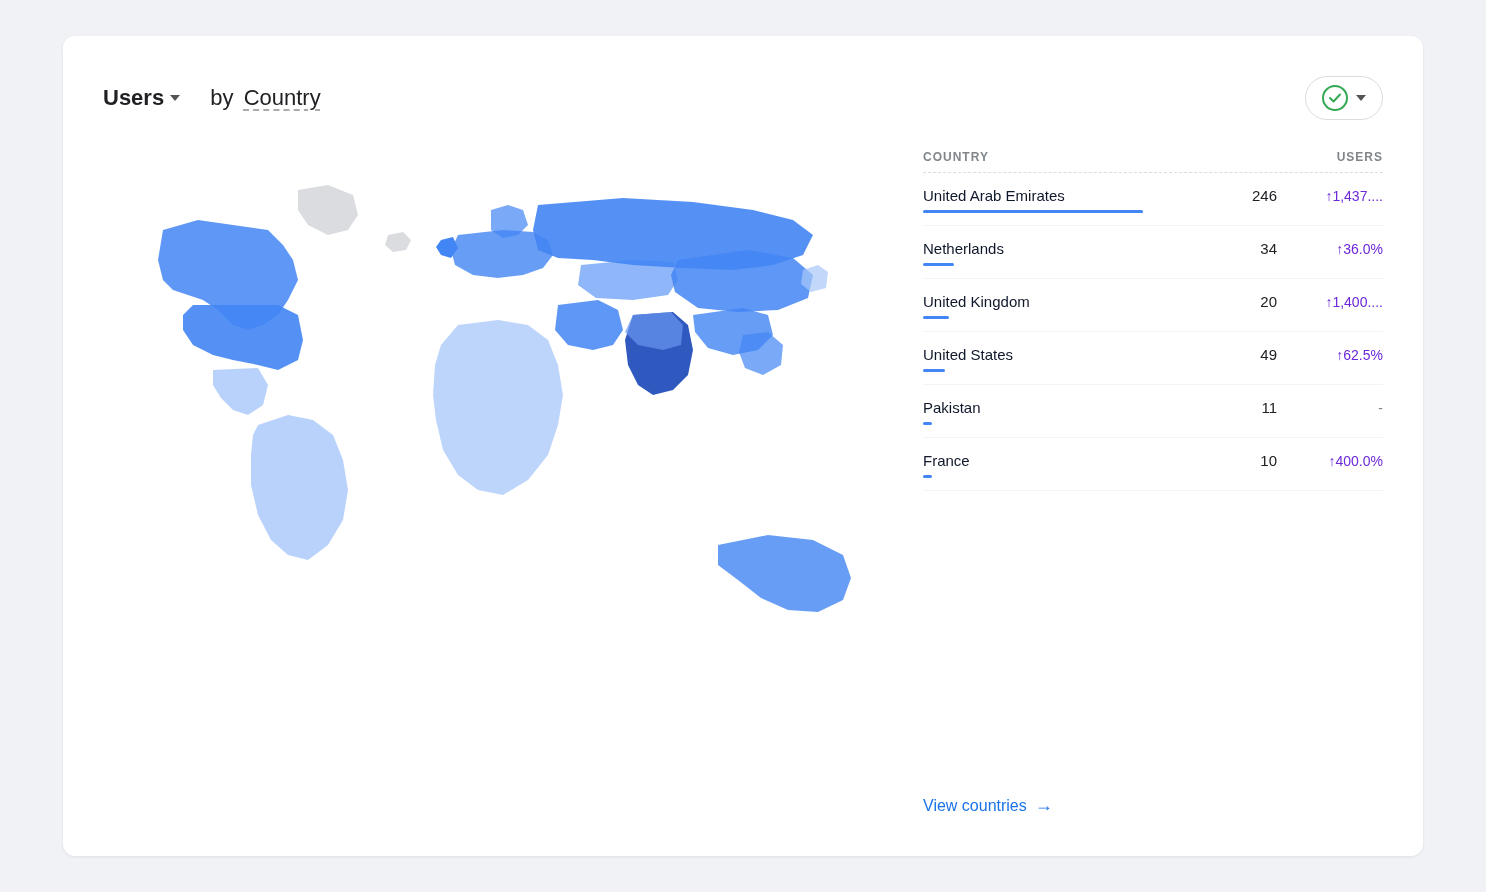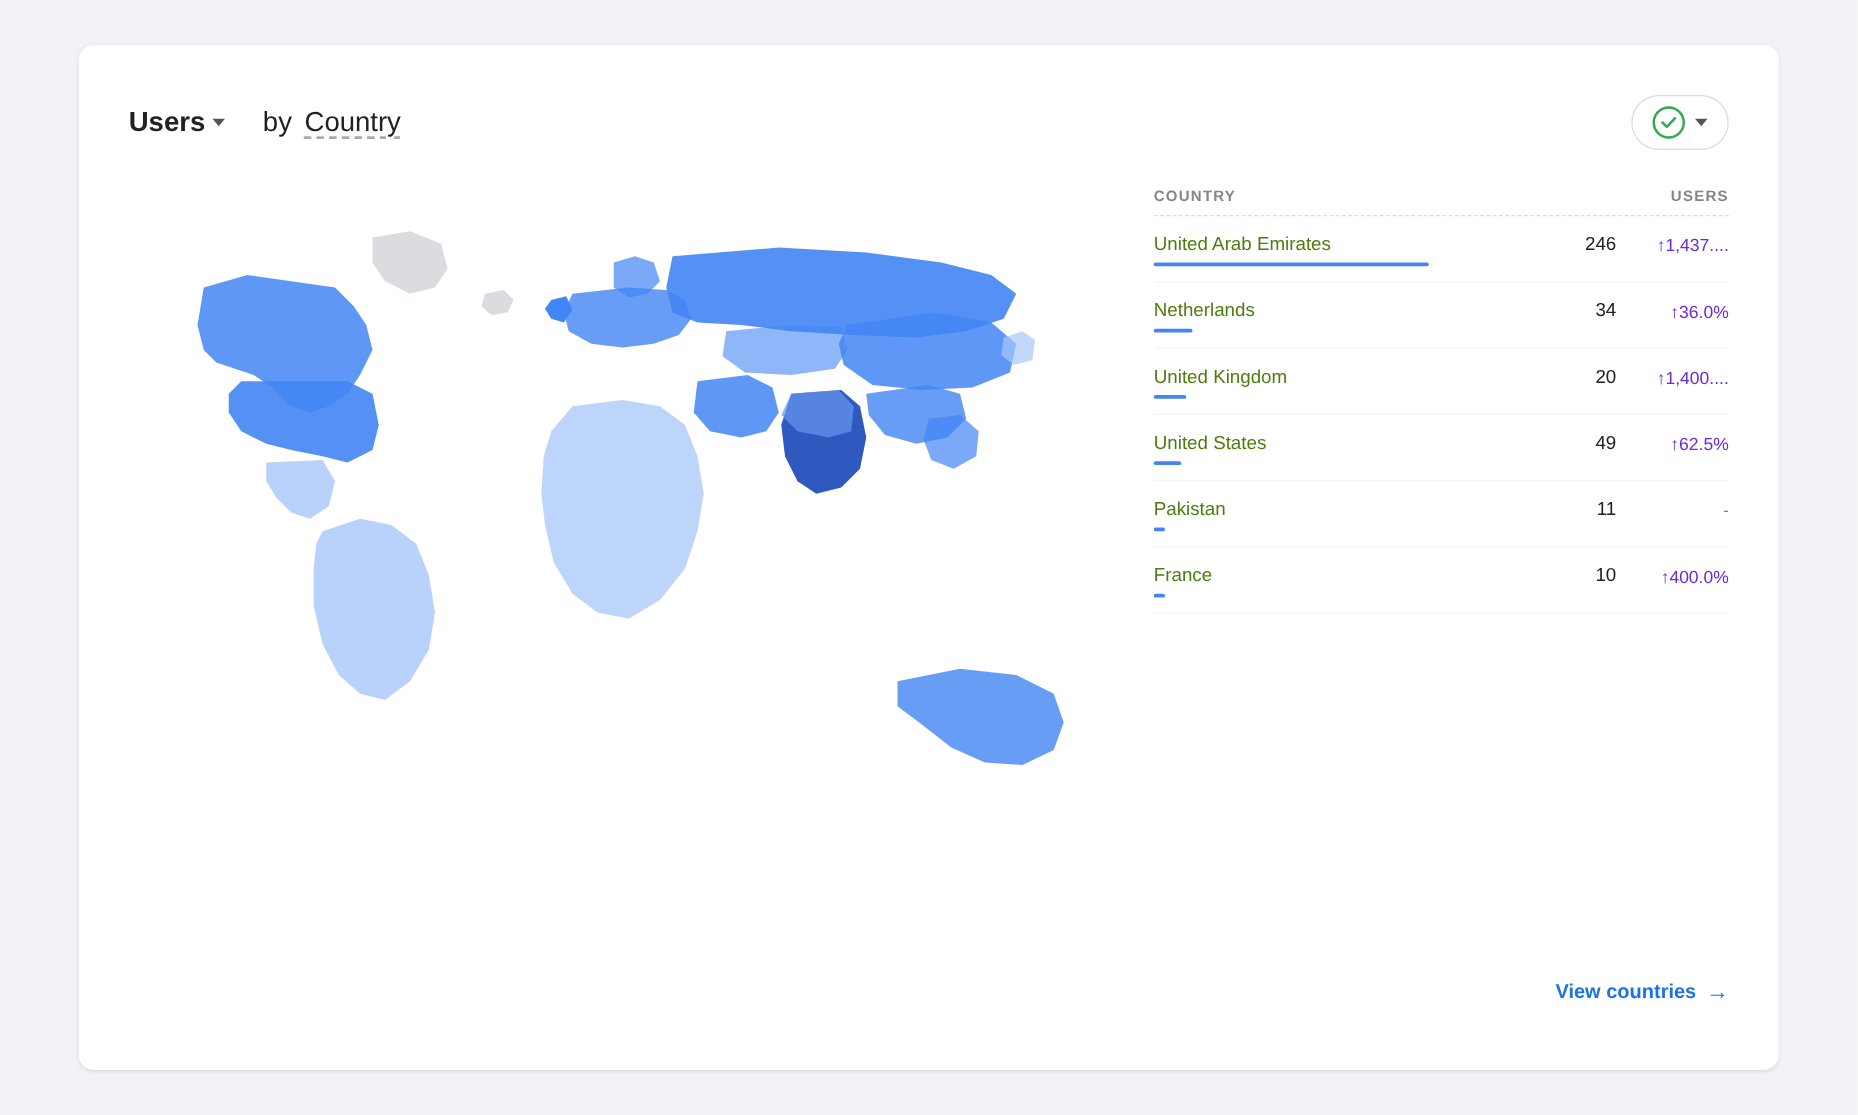--- a/index.html
+++ b/index.html
@@ -9,21 +9,21 @@
       justify-content: center;
       align-items: center;
       min-height: 100vh;
       font-family: 'Google Sans', Arial, sans-serif;
     }
     .card {
       background: #fff;
       border-radius: 12px;
       width: 1360px;
       min-height: 820px;
-      padding: 40px 40px 52px 40px;
+      padding: 40px 40px 40px 40px;
       position: relative;
       box-shadow: 0 1px 3px rgba(0,0,0,0.08);
       display: flex;
       flex-direction: column;
     }
     .card-header {
       display: flex;
       justify-content: space-between;
       align-items: center;
       margin-bottom: 30px;
@@ -142,25 +142,26 @@
     }
     .row-data {
       display: flex;
       justify-content: space-between;
       align-items: center;
       padding: 14px 0 6px 0;
     }
     .country-name {
       font-size: 15px;
       font-weight: 500;
-      color: #4d7c0f;
+      color: #0f172a;
     }
     .row-right {
       display: flex;
       align-items: center;
+      gap: 16px;
       justify-content: flex-end;
     }
     .users-count {
       font-size: 15px;
       font-weight: 400;
       color: #202124;
       min-width: 40px;
       text-align: right;
     }
     .change-value {
@@ -177,27 +178,27 @@
       margin-bottom: 10px;
       padding-bottom: 2px;
     }
     .progress-bar {
       height: 3px;
       border-radius: 2px;
       background: #4285f4;
     }
     .view-countries-link {
       display: flex;
-      justify-content: flex-end;
+      justify-content: flex-start;
       align-items: center;
       gap: 8px;
       margin-top: 24px;
       color: #1a73e8;
       font-size: 16px;
-      font-weight: 700;
+      font-weight: 400;
       cursor: pointer;
       text-decoration: none;
     }
     .arrow-right {
       font-size: 18px;
       color: #1a73e8;
     }
 
     
     .world-map-svg {

